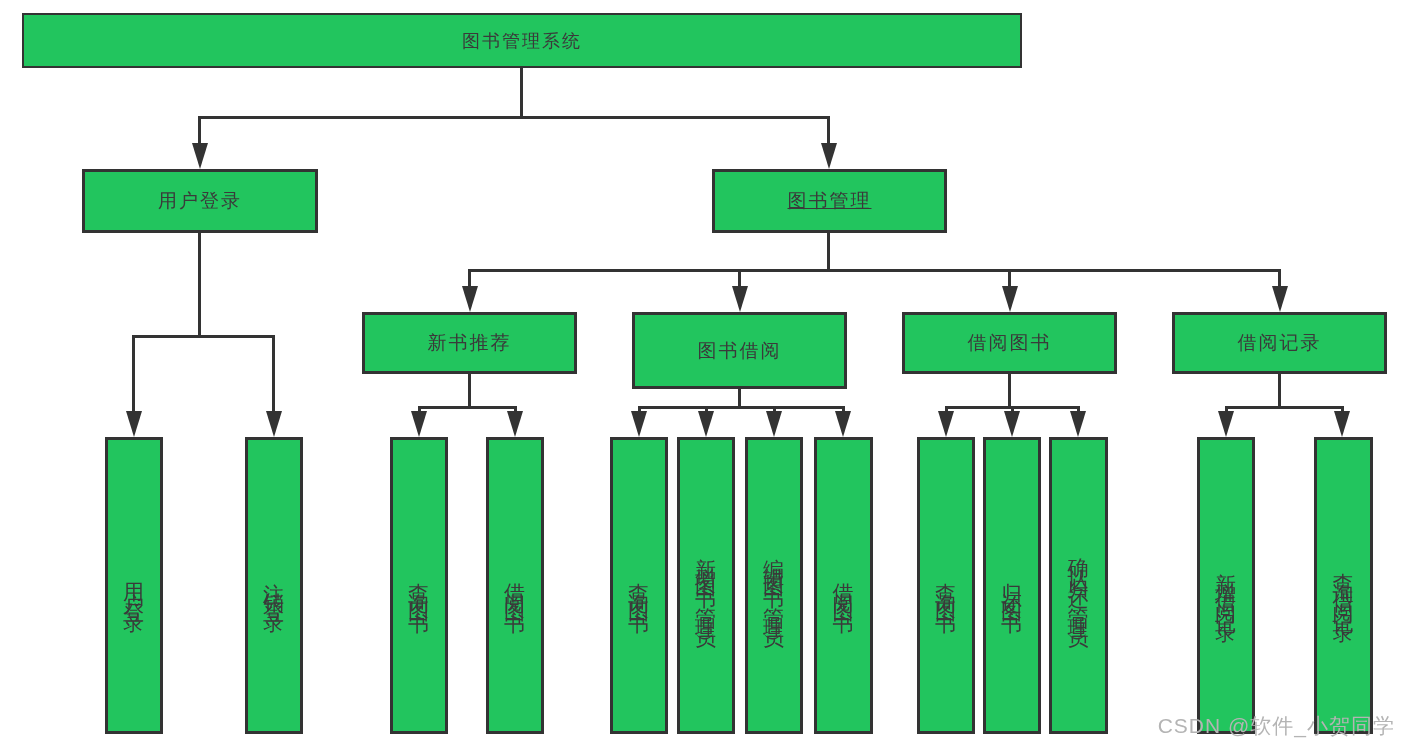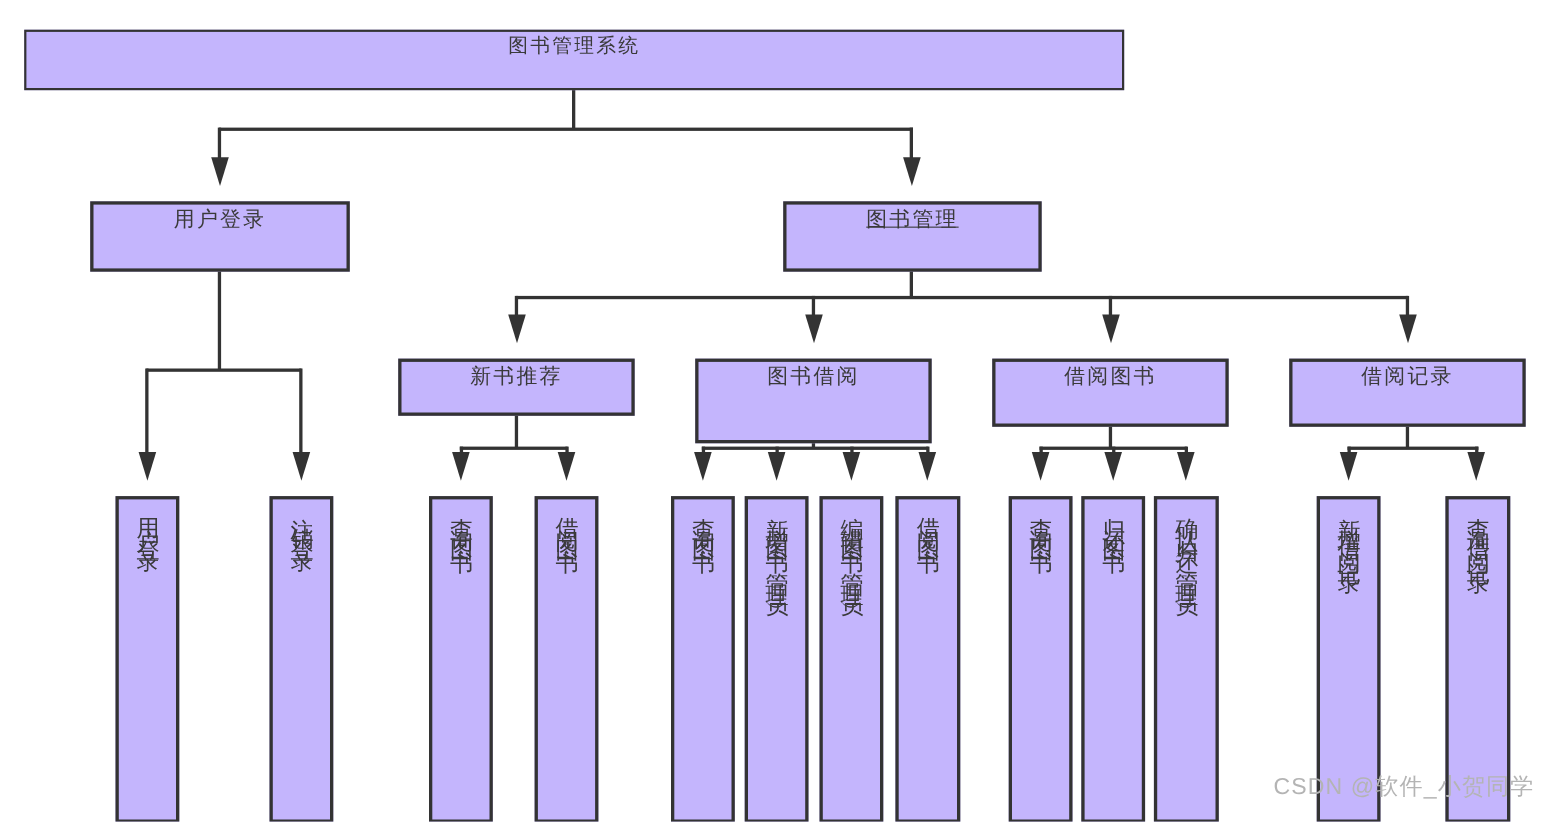--- a/index.html
+++ b/index.html
@@ -9,25 +9,24 @@
     --bg:#ffffff;
   }
   html,body{margin:0;padding:0;background:var(--bg);}
   body{font-family:"Liberation Sans","DejaVu Sans",sans-serif;}
   .canvas{
     position:relative;width:1405px;height:747px;background:var(--bg);
     overflow:hidden;
   }
   
   .node{
-    position:absolute;box-sizing:border-box;background:#c4b5fd;
+    position:absolute;box-sizing:border-box;background:#22c55e;
     border:3px solid var(--line);
-    display:flex;align-items:flex-start;justify-content:center;
+    display:flex;align-items:center;justify-content:center;
     color:var(--text);
-    margin-top:14px;
   }
   .node.root{border-width:2px;font-size:18px;letter-spacing:2px;}
   .node.lvl{font-size:19px;letter-spacing:2px;}
   .node.leaf{font-size:21px;}
   .leaf .vtxt{
     writing-mode:vertical-rl;
     text-orientation:mixed;
     letter-spacing:10px;
     line-height:1;
     color:var(--text);
@@ -37,21 +36,21 @@
   .v{width:3px;}
   .h{height:3px;}
   
   .arr{
     position:absolute;width:0;height:0;
     border-left:8px solid transparent;
     border-right:8px solid transparent;
     border-top:26px solid var(--line);
   }
   .watermark{
-    position:absolute;right:10px;bottom:18px;z-index:5;
+    position:absolute;right:10px;bottom:7px;z-index:5;
     font-size:21px;color:var(--wm);letter-spacing:1px;
     white-space:nowrap;
   }
 </style>
 </head>
 <body>
 
 <div class="canvas">
 
   <div class="ln v" style="left:520px;top:68px;height:50px;"></div>
@@ -117,21 +116,21 @@
     <span>图书管理系统</span>
   </div>
 
   <div class="node lvl" style="left:82px;top:169px;width:236px;height:64px;">
     <span>用户登录</span>
   </div>
   <div class="node lvl" style="left:712px;top:169px;width:235px;height:64px;text-decoration:underline;">
     <span>图书管理</span>
   </div>
 
-  <div class="node lvl" style="left:362px;top:312px;width:215px;height:52px;">
+  <div class="node lvl" style="left:362px;top:312px;width:215px;height:62px;">
     <span>新书推荐</span>
   </div>
   <div class="node lvl" style="left:632px;top:312px;width:215px;height:77px;">
     <span>图书借阅</span>
   </div>
   <div class="node lvl" style="left:902px;top:312px;width:215px;height:62px;">
     <span>借阅图书</span>
   </div>
   <div class="node lvl" style="left:1172px;top:312px;width:215px;height:62px;">
     <span>借阅记录</span>

